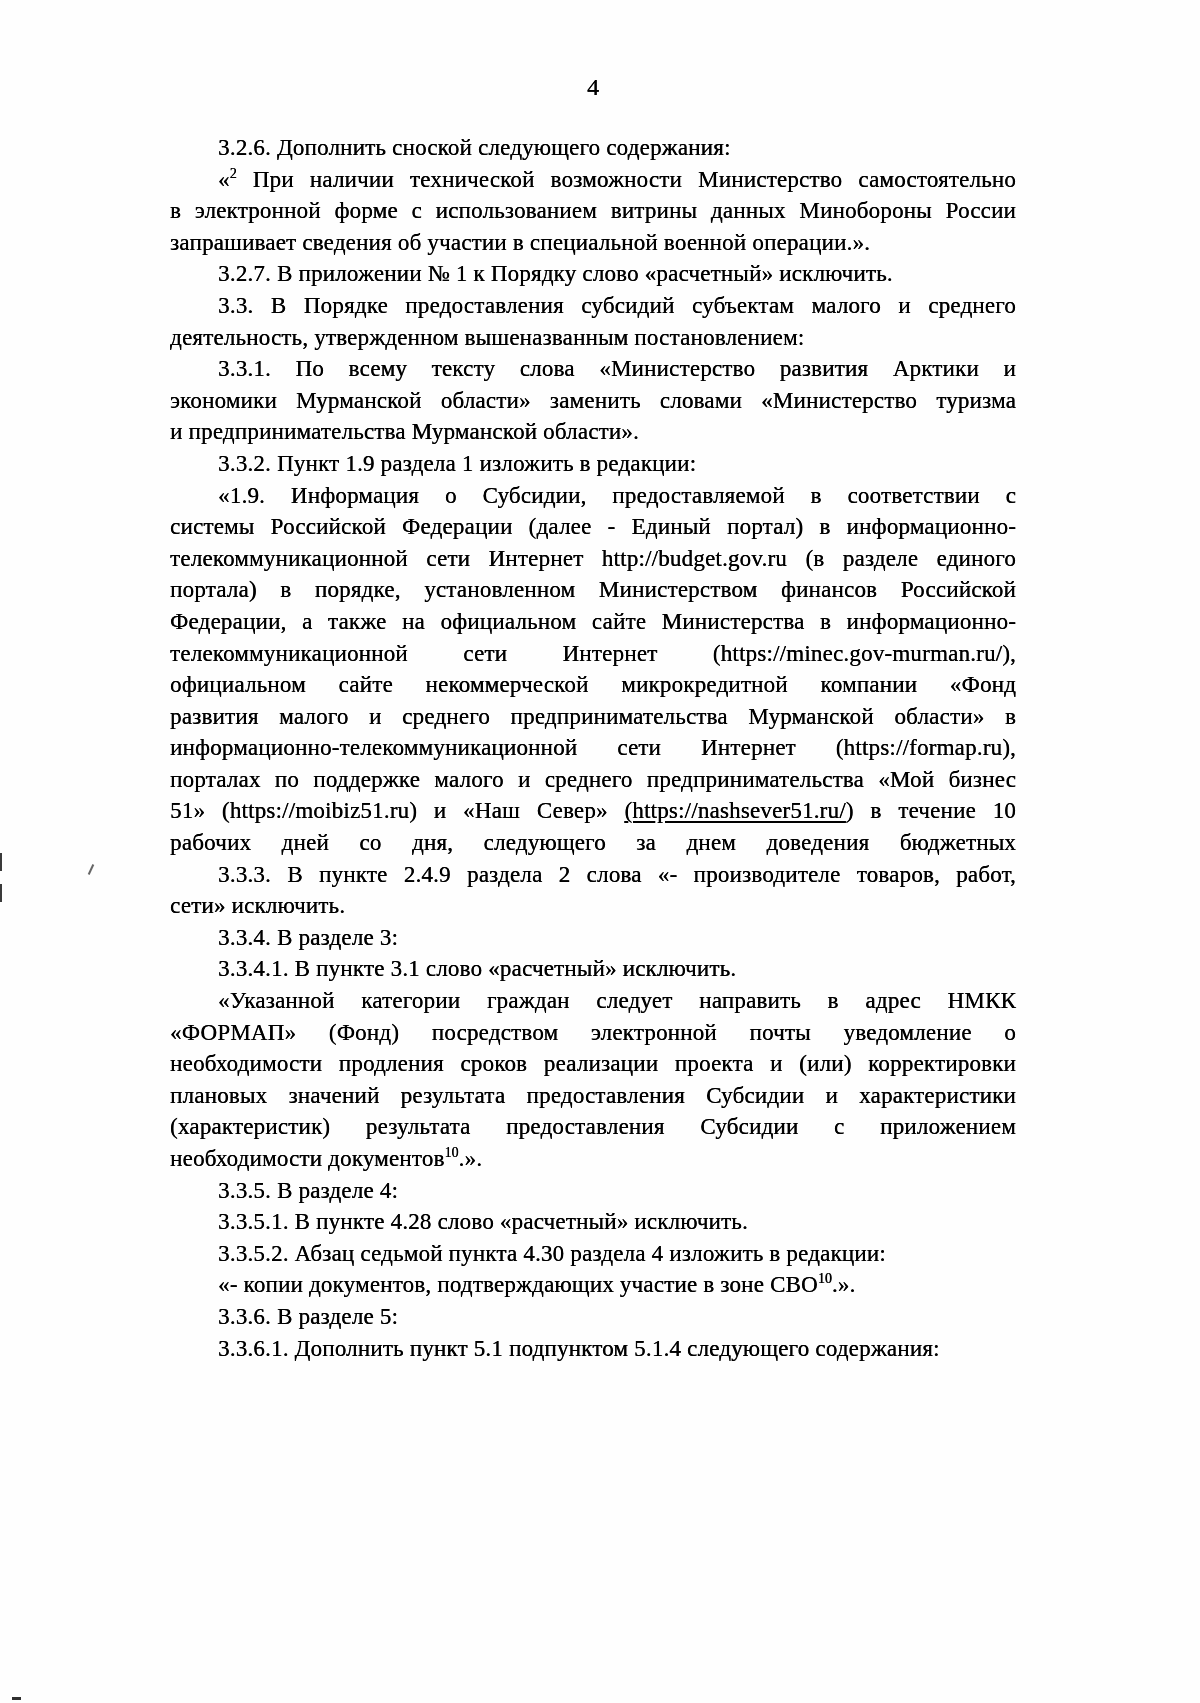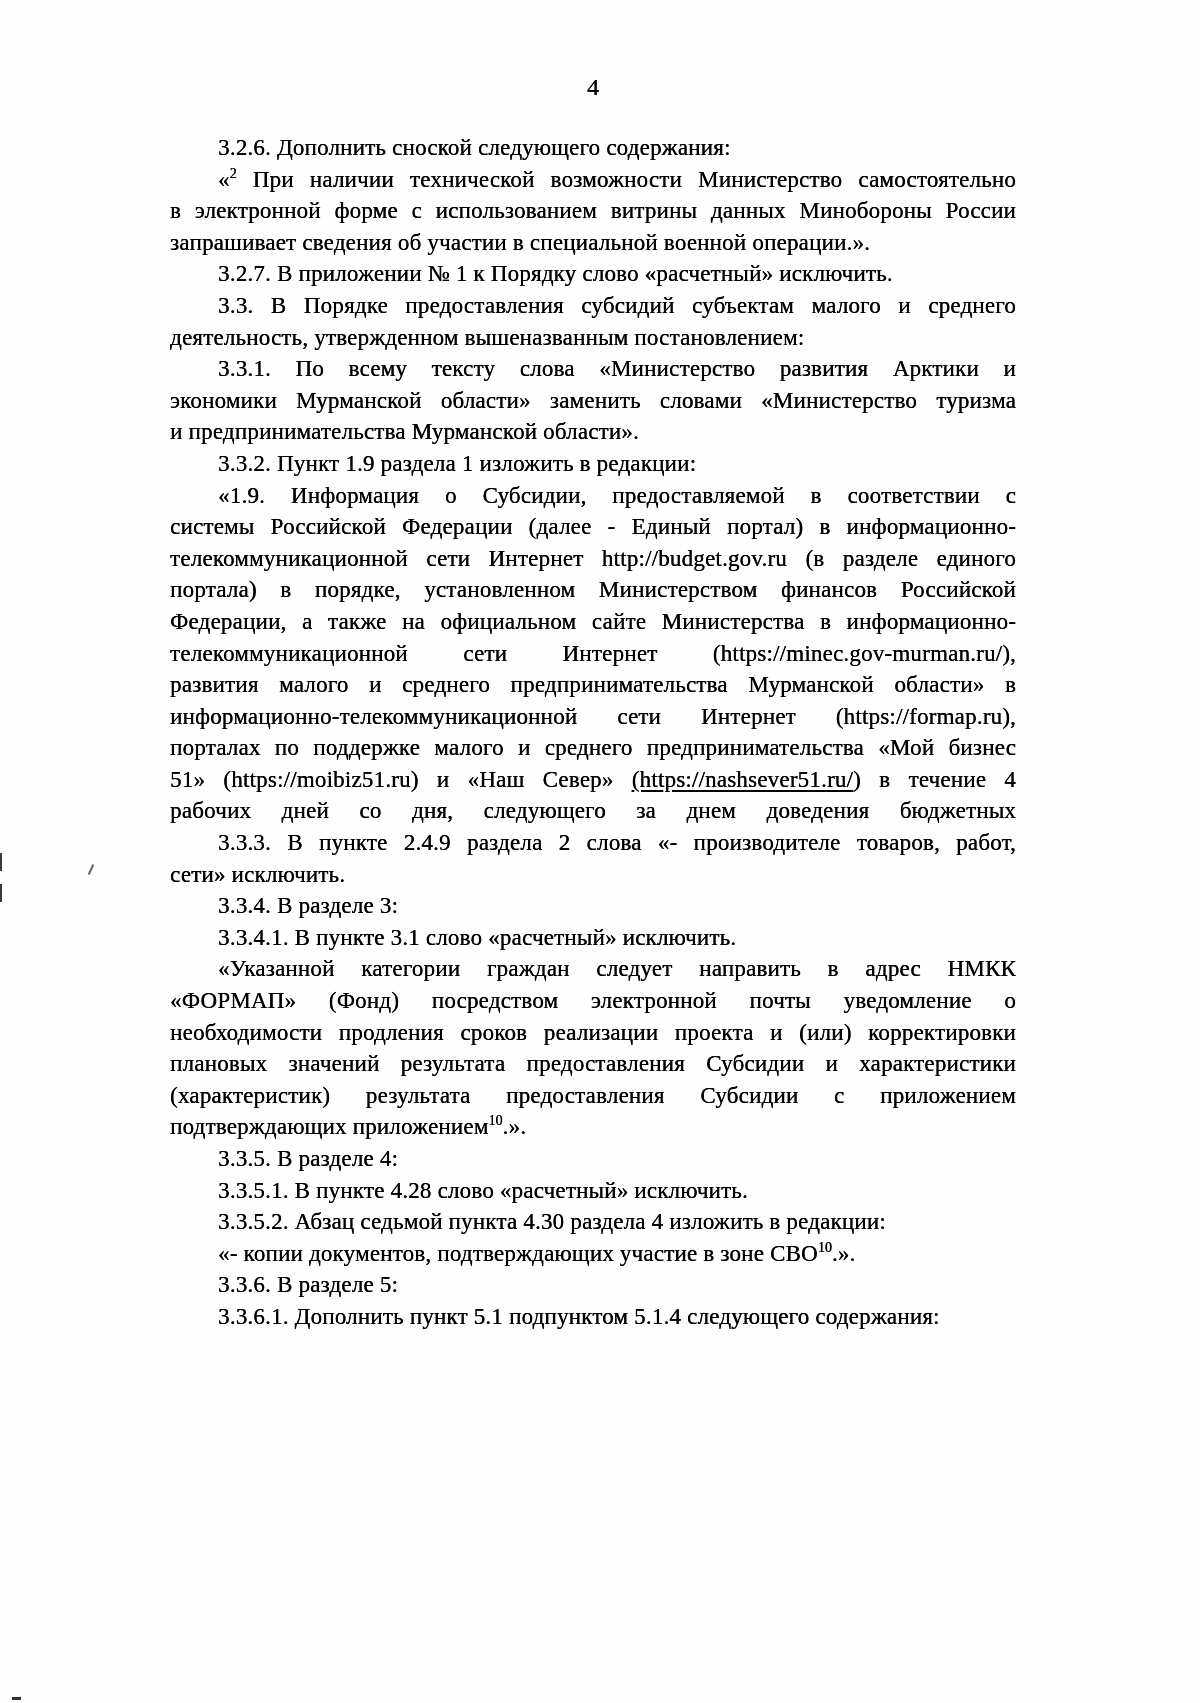--- a/index.html
+++ b/index.html
@@ -85,35 +85,36 @@
       <div class="line indent justify"><span>3.3.1. По всему тексту слова «Министерство развития Арктики и</span></div>
       <div class="line justify"><span>экономики Мурманской области» заменить словами «Министерство туризма</span></div>
       <div class="line"><span>и предпринимательства Мурманской области».</span></div>
       <div class="line indent"><span>3.3.2. Пункт 1.9 раздела 1 изложить в редакции:</span></div>
       <div class="line indent justify"><span>«1.9. Информация о Субсидии, предоставляемой в соответствии с</span></div>
       <div class="line justify"><span>системы Российской Федерации (далее - Единый портал) в информационно-</span></div>
       <div class="line justify"><span>телекоммуникационной сети Интернет http://budget.gov.ru (в разделе единого</span></div>
       <div class="line justify"><span>портала) в порядке, установленном Министерством финансов Российской</span></div>
       <div class="line justify"><span>Федерации, а также на официальном сайте Министерства в информационно-</span></div>
       <div class="line justify"><span>телекоммуникационной сети Интернет (https://minec.gov-murman.ru/),</span></div>
+      <div class="line justify"><span>официальном сайте некоммерческой микрокредитной компании «Фонд</span></div>
       <div class="line justify"><span>развития малого и среднего предпринимательства Мурманской области» в</span></div>
       <div class="line justify"><span>информационно-телекоммуникационной сети Интернет (https://formap.ru),</span></div>
       <div class="line justify"><span>порталах по поддержке малого и среднего предпринимательства «Мой бизнес</span></div>
-      <div class="line justify"><span>51» (https://moibiz51.ru) и «Наш Север» </span><span class="u">(https://nashsever51.ru/</span><span>) в течение 4</span></div>
+      <div class="line justify"><span>51» (https://moibiz51.ru) и «Наш Север» </span><span class="u">(https://nashsever51.ru/</span><span>) в течение 10</span></div>
       <div class="line justify"><span>рабочих дней со дня, следующего за днем доведения бюджетных</span></div>
       <div class="line indent justify"><span>3.3.3. В пункте 2.4.9 раздела 2 слова «- производителе товаров, работ,</span></div>
       <div class="line"><span>сети» исключить.</span></div>
       <div class="line indent"><span>3.3.4. В разделе 3:</span></div>
       <div class="line indent"><span>3.3.4.1. В пункте 3.1 слово «расчетный» исключить.</span></div>
       <div class="line indent justify"><span>«Указанной категории граждан следует направить в адрес НМКК</span></div>
       <div class="line justify"><span>«ФОРМАП» (Фонд) посредством электронной почты уведомление о</span></div>
       <div class="line justify"><span>необходимости продления сроков реализации проекта и (или) корректировки</span></div>
       <div class="line justify"><span>плановых значений результата предоставления Субсидии и характеристики</span></div>
       <div class="line justify"><span>(характеристик) результата предоставления Субсидии с приложением</span></div>
-      <div class="line"><span>подтверждающих приложением</span><sup>10</sup><span>.».</span></div>
+      <div class="line"><span>необходимости документов</span><sup>10</sup><span>.».</span></div>
       <div class="line indent"><span>3.3.5. В разделе 4:</span></div>
       <div class="line indent"><span>3.3.5.1. В пункте 4.28 слово «расчетный» исключить.</span></div>
       <div class="line indent"><span>3.3.5.2. Абзац седьмой пункта 4.30 раздела 4 изложить в редакции:</span></div>
       <div class="line indent"><span>«- копии документов, подтверждающих участие в зоне СВО</span><sup>10</sup><span>.».</span></div>
       <div class="line indent"><span>3.3.6. В разделе 5:</span></div>
       <div class="line indent"><span>3.3.6.1. Дополнить пункт 5.1 подпунктом 5.1.4 следующего содержания:</span></div>
     </div>
   <div class="artifact artifact-vline-1"></div>
   <div class="artifact artifact-vline-2"></div>
   <div class="artifact artifact-tick"></div>

